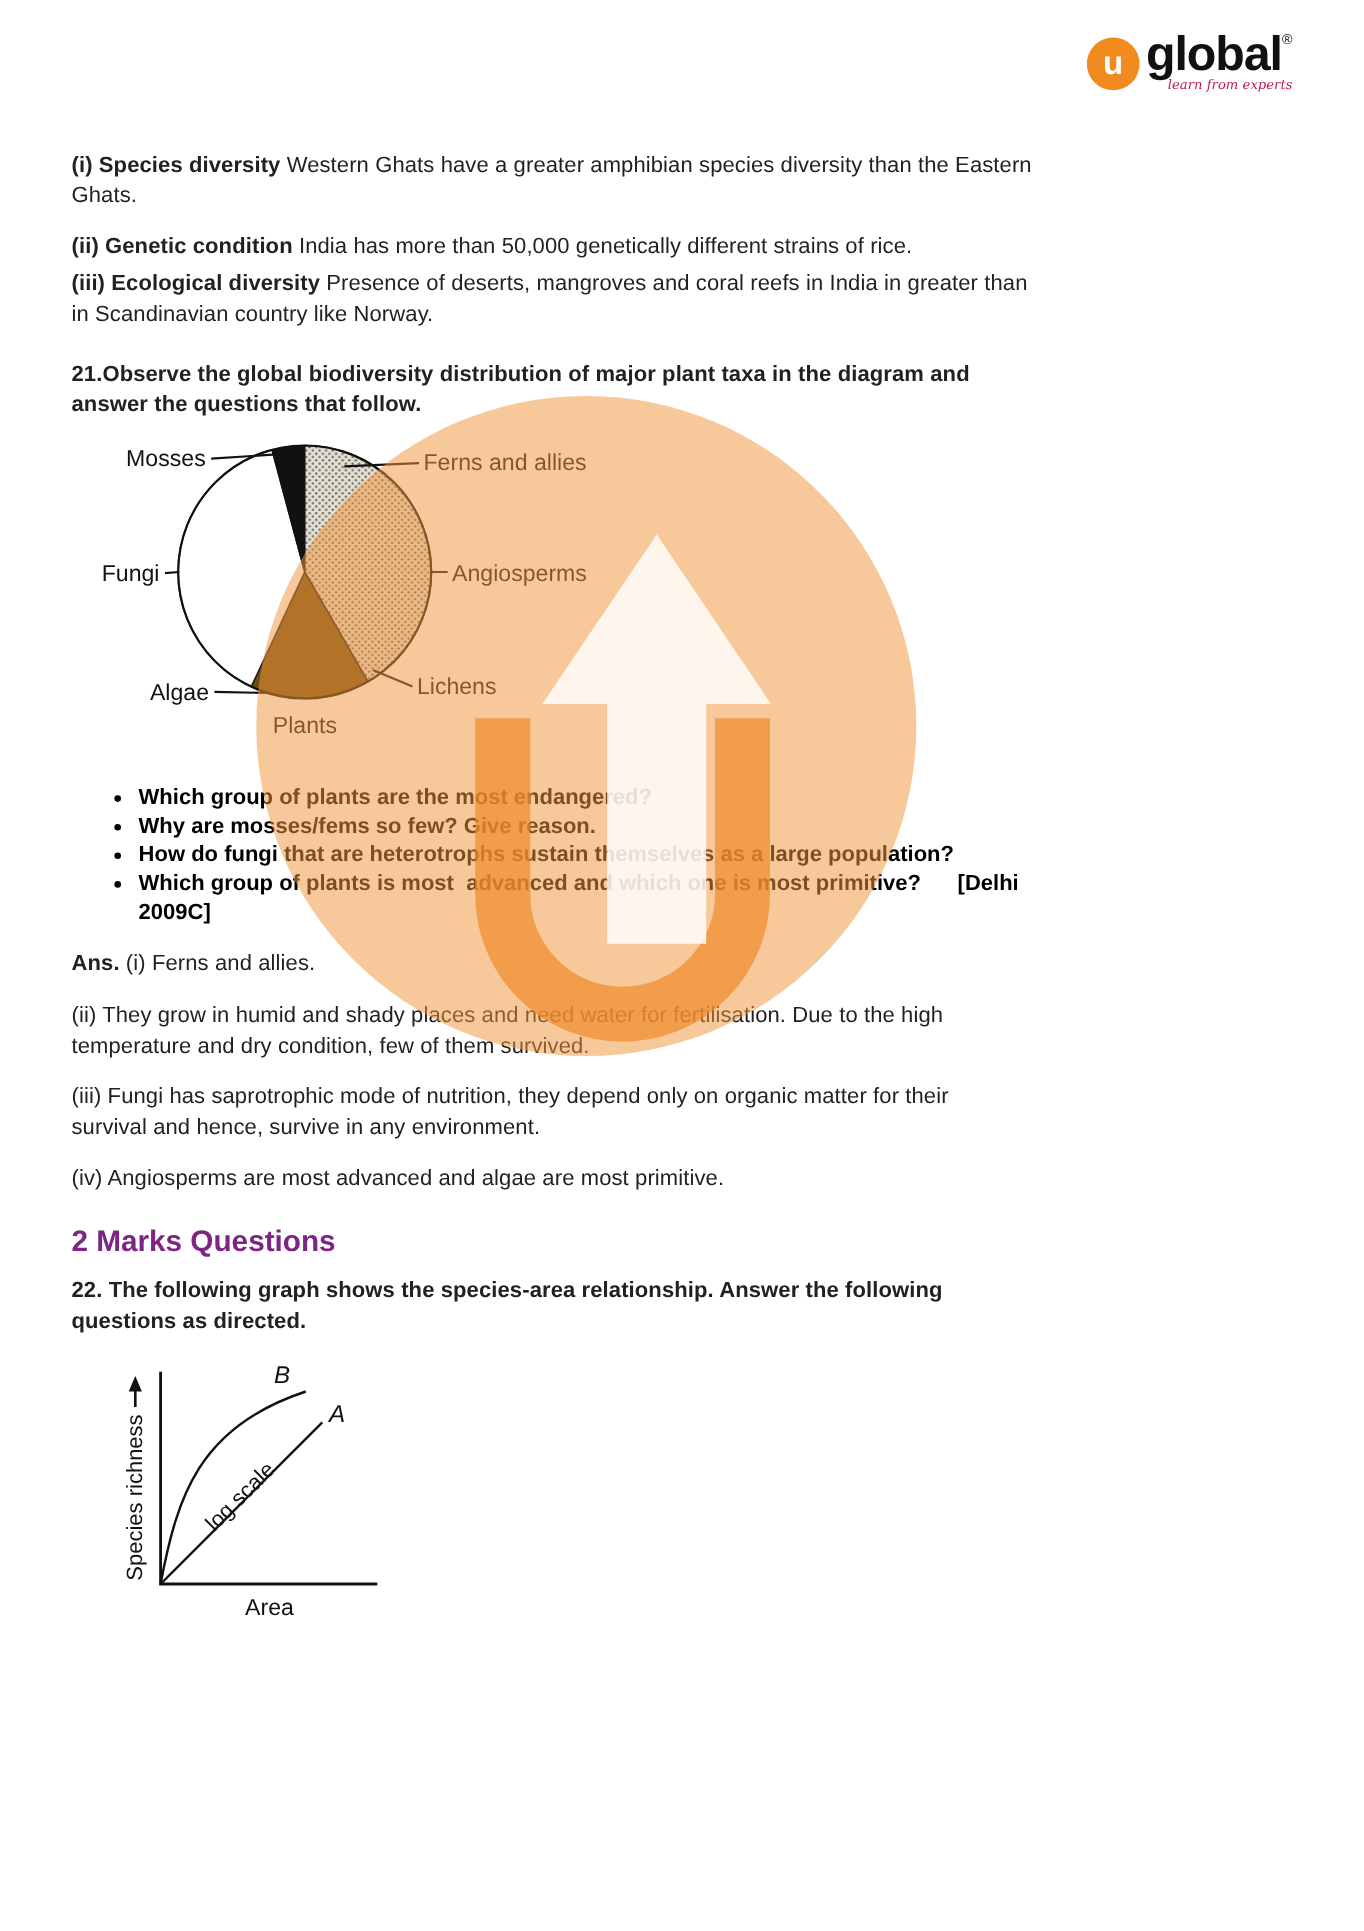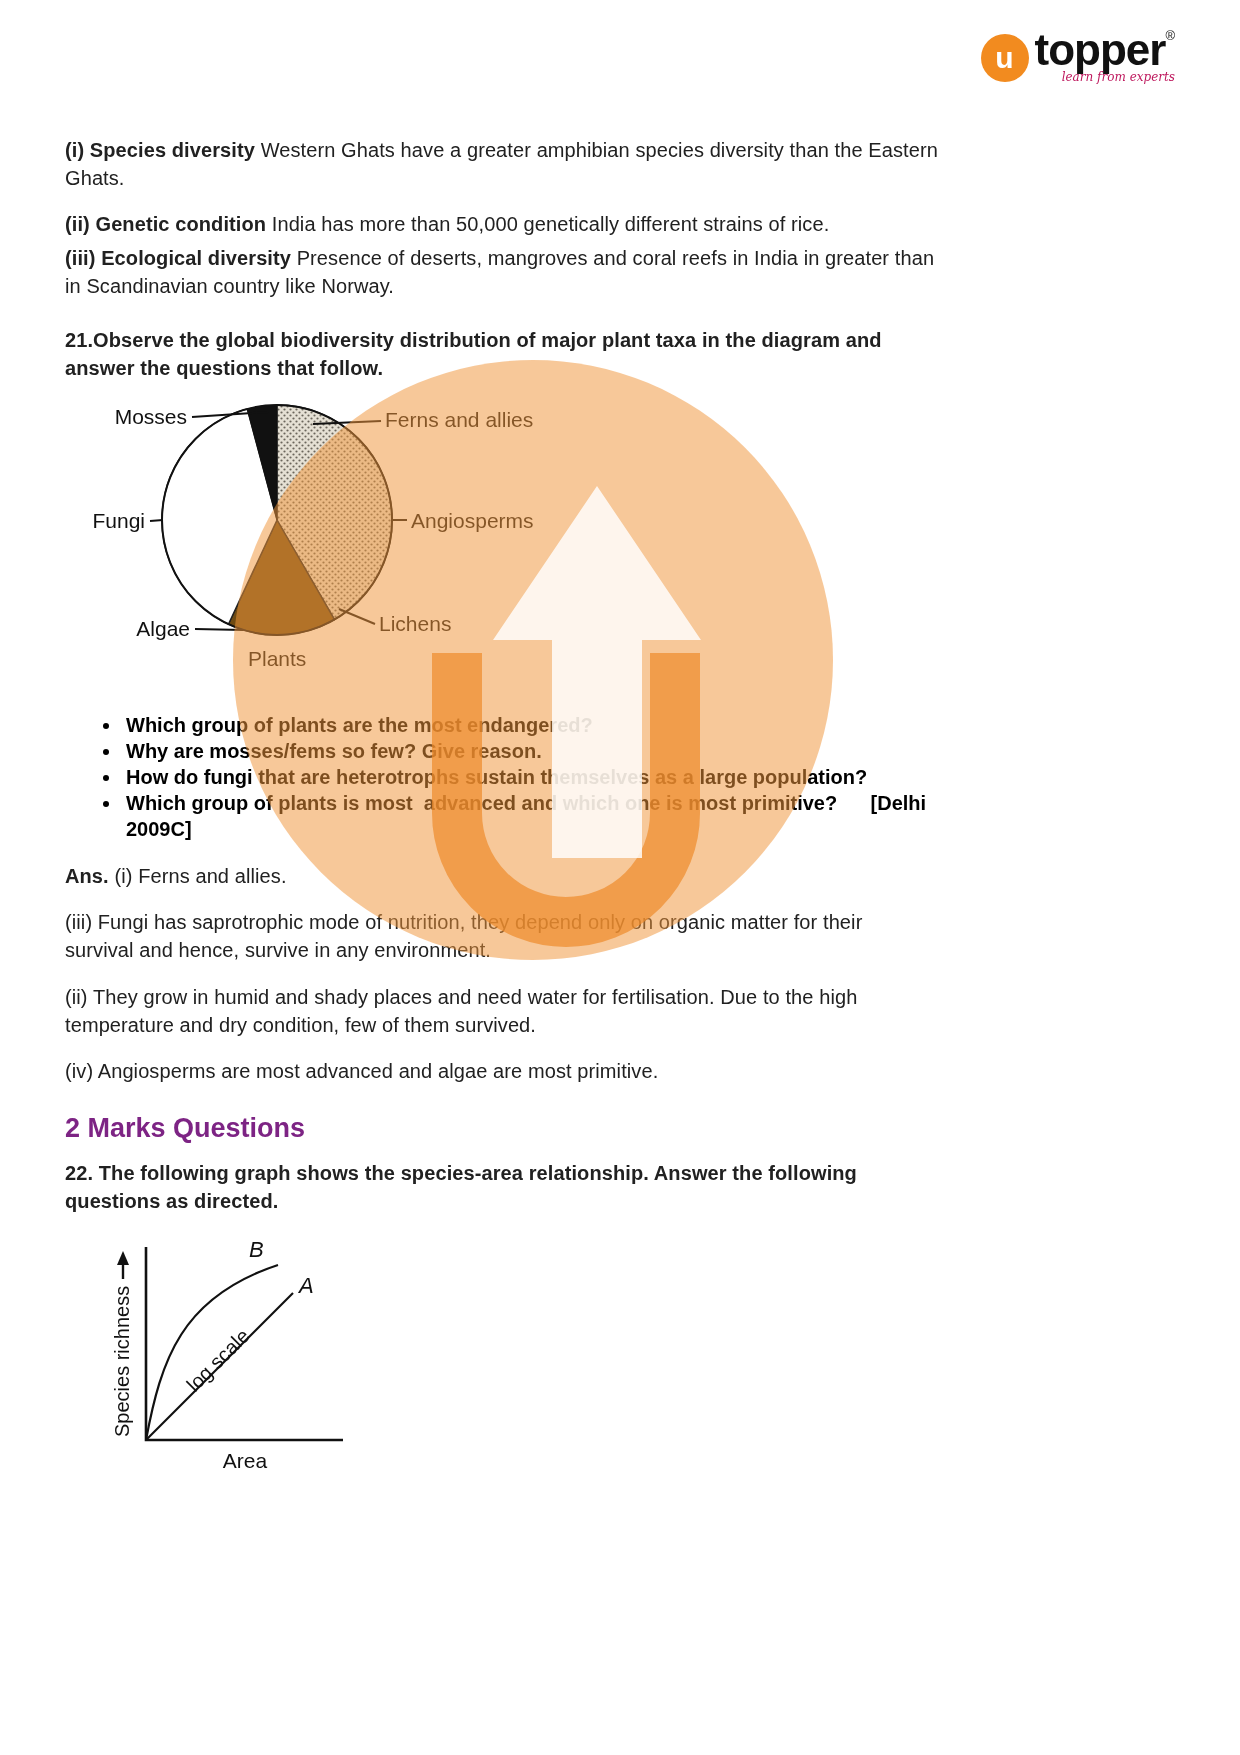--- a/index.html
+++ b/index.html
@@ -76,21 +76,21 @@
 
   <div class="content">
 
     <div class="header">
       <div class="logo">
         <div class="logo-badge">
           <span>u</span>
         </div>
         <div class="logo-text-wrap">
           <div class="logo-row">
-            <span class="logo-brand">topper</span>
+            <span class="logo-brand">global</span>
             <span class="logo-reg">®</span>
           </div>
           <div class="logo-tagline">learn from experts</div>
         </div>
       </div>
     </div>
 
     <p class="para mt-p1"><span class="b">(i) Species diversity</span><span> Western Ghats have a greater amphibian species diversity than the Eastern
 Ghats.</span></p>
 
@@ -138,25 +138,25 @@
     <ul class="qlist">
       <li>Which group of plants are the most endangered?</li>
       <li>Why are mosses/fems so few? Give reason.</li>
       <li>How do fungi that are heterotrophs sustain themselves as a large population?</li>
       <li>Which group of plants is most  advanced and which one is most primitive?      [Delhi
 2009C]</li>
     </ul>
 
     <p class="para mt-ansA"><span class="b">Ans.</span><span> (i) Ferns and allies.</span></p>
 
+    <p class="para mt-ansB">(ii) They grow in humid and shady places and need water for fertilisation. Due to the high
+temperature and dry condition, few of them survived.</p>
+
     <p class="para mt-ansC">(iii) Fungi has saprotrophic mode of nutrition, they depend only on organic matter for their
 survival and hence, survive in any environment.</p>
-
-    <p class="para mt-ansB">(ii) They grow in humid and shady places and need water for fertilisation. Due to the high
-temperature and dry condition, few of them survived.</p>
 
     <p class="para mt-ansD">(iv) Angiosperms are most advanced and algae are most primitive.</p>
 
     <h2 class="section-heading">2 Marks Questions</h2>
 
     <p class="para q-bold mt-q22">22. The following graph shows the species-area relationship. Answer the following
 questions as directed.</p>
 
     <div class="graph-wrap">
       <svg width="370" height="250" viewBox="0 0 370 250">

